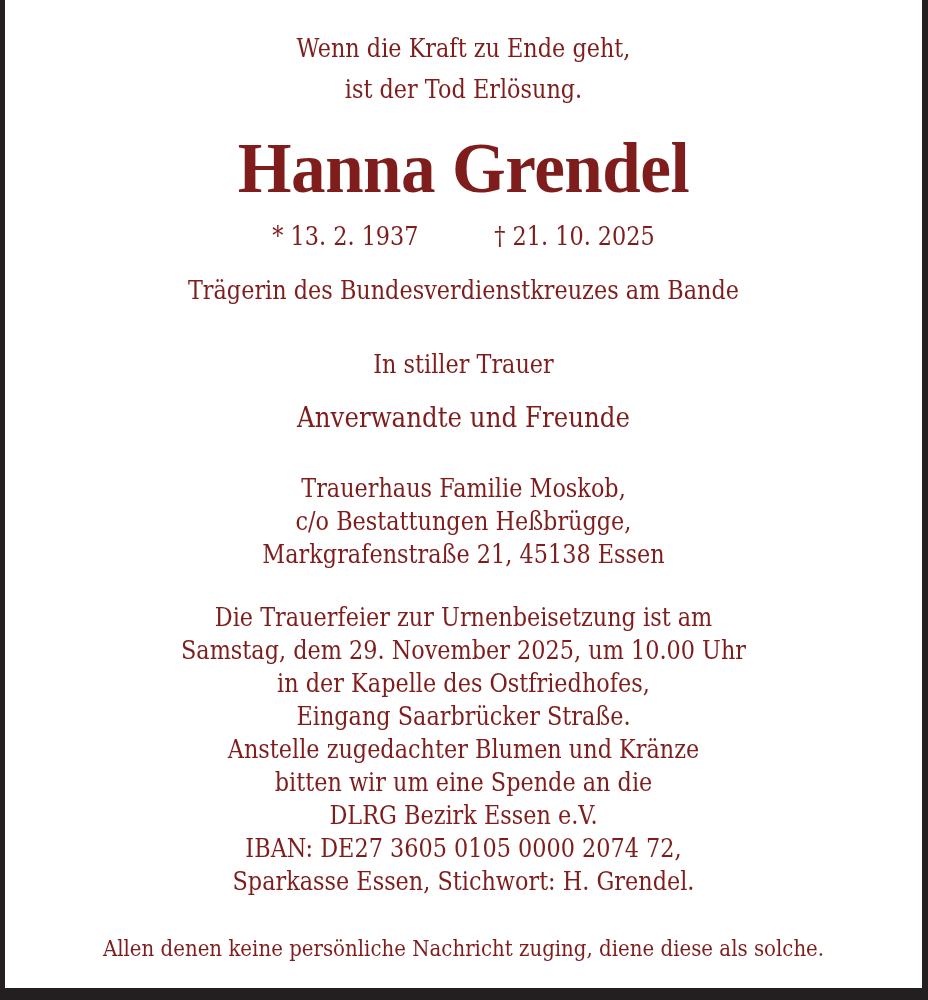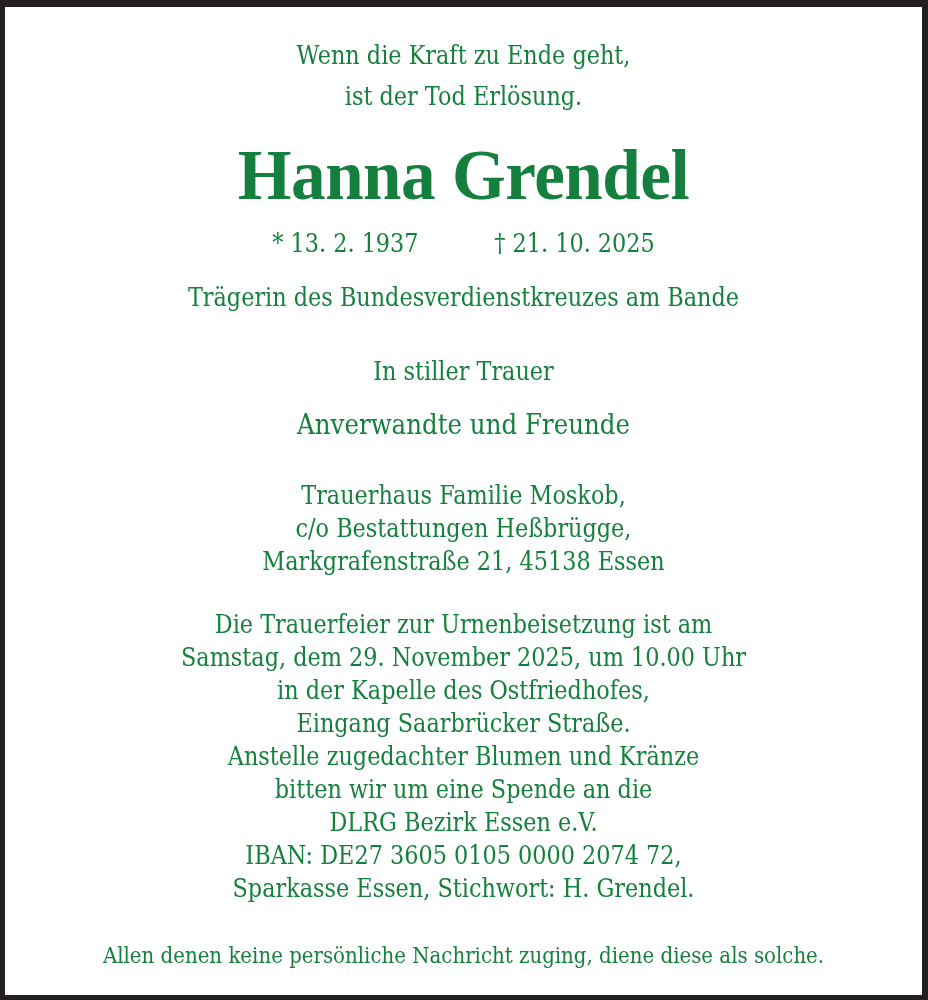--- a/index.html
+++ b/index.html
@@ -9,25 +9,25 @@
     }
     body {
       width: 928px;
       height: 1000px;
       position: relative;
       overflow: hidden;
     }
     .card {
       position: absolute;
       left: 5px;
-      top: 7px;
+      top: 0;
       width: 917px;
       height: 988px;
       background: #ffffff;
-      color: #15803d;
+      color: #7f1d1d;
       font-family: "DejaVu Serif", "Liberation Serif", serif;
       text-align: center;
     }
     .line {
       position: absolute;
       left: 0;
       right: 0;
       white-space: nowrap;
       letter-spacing: 0;
     }

